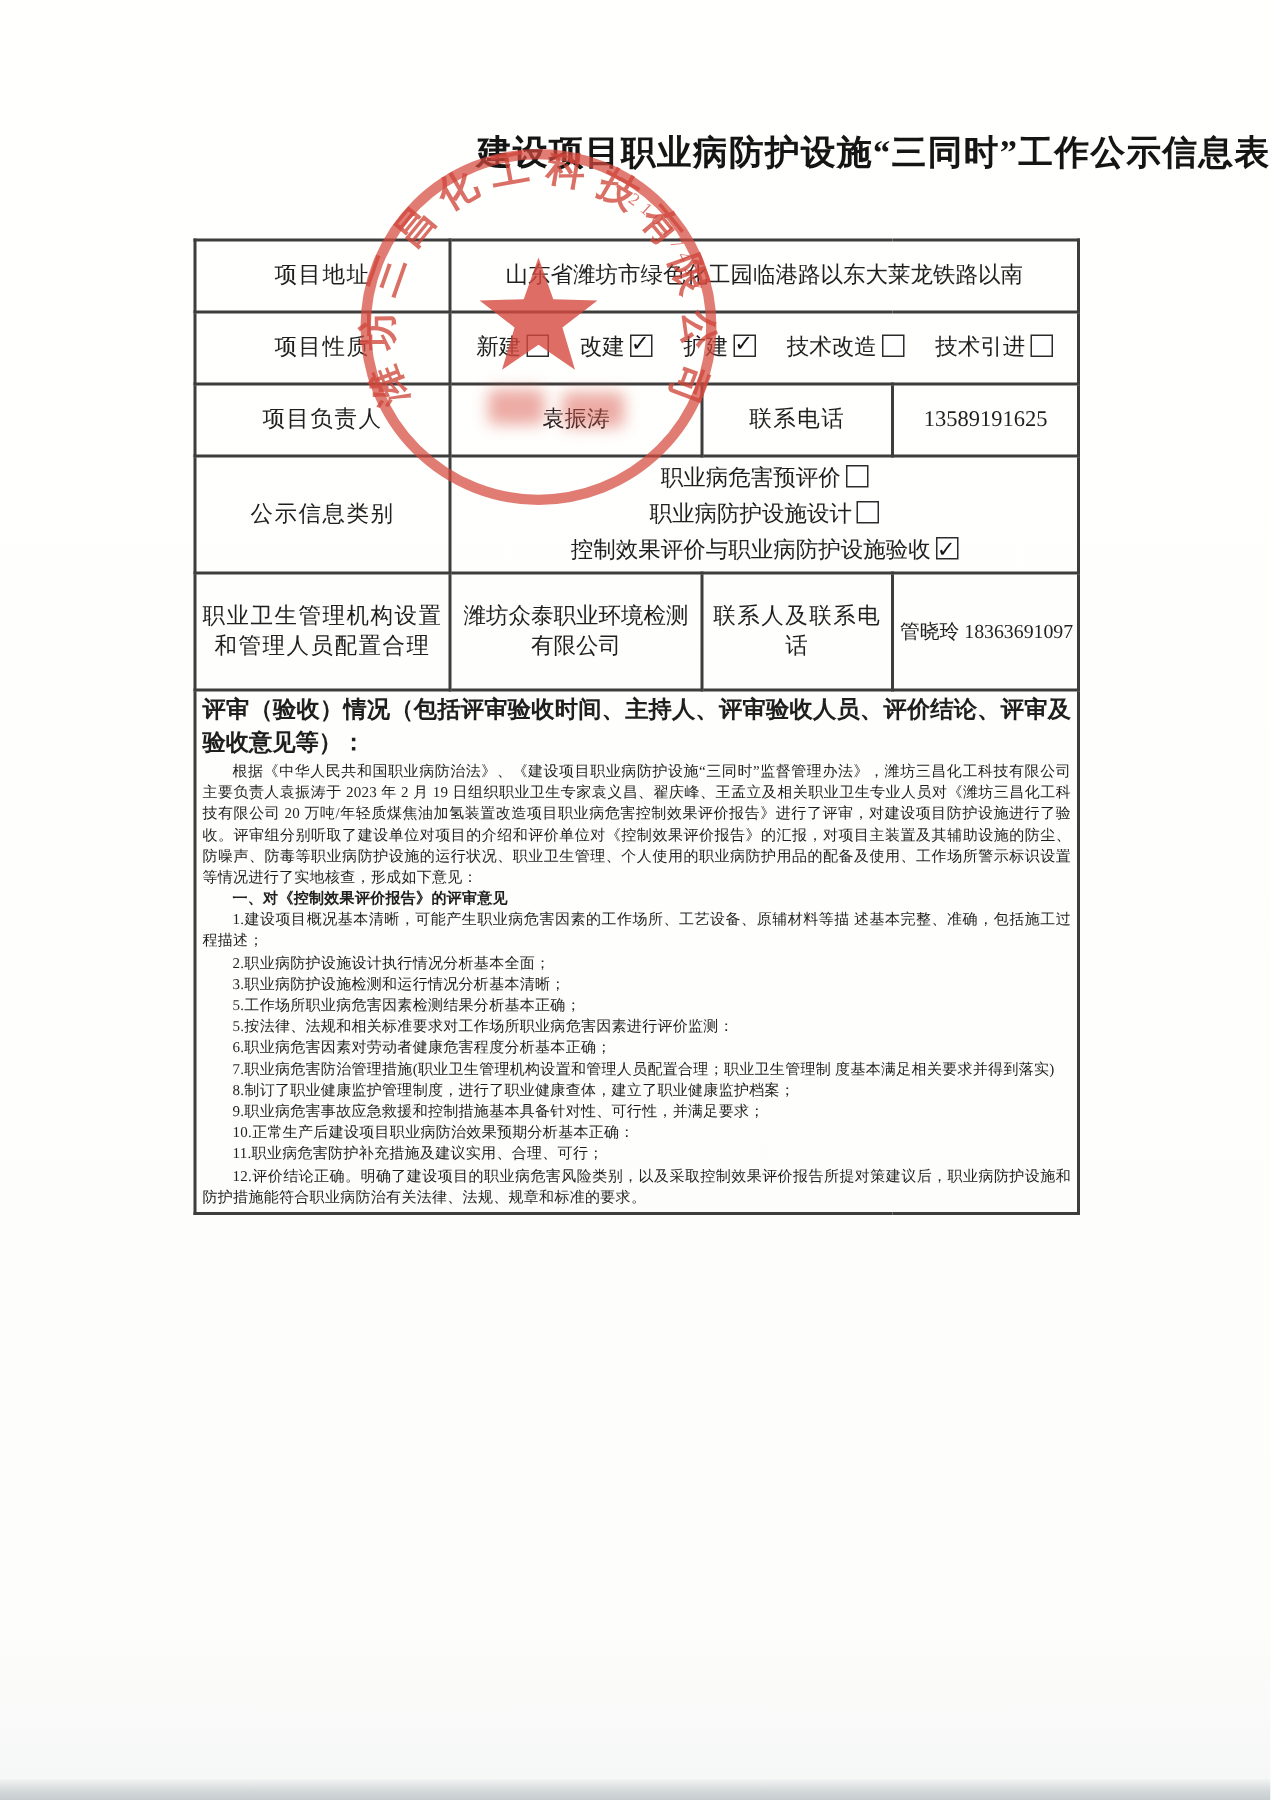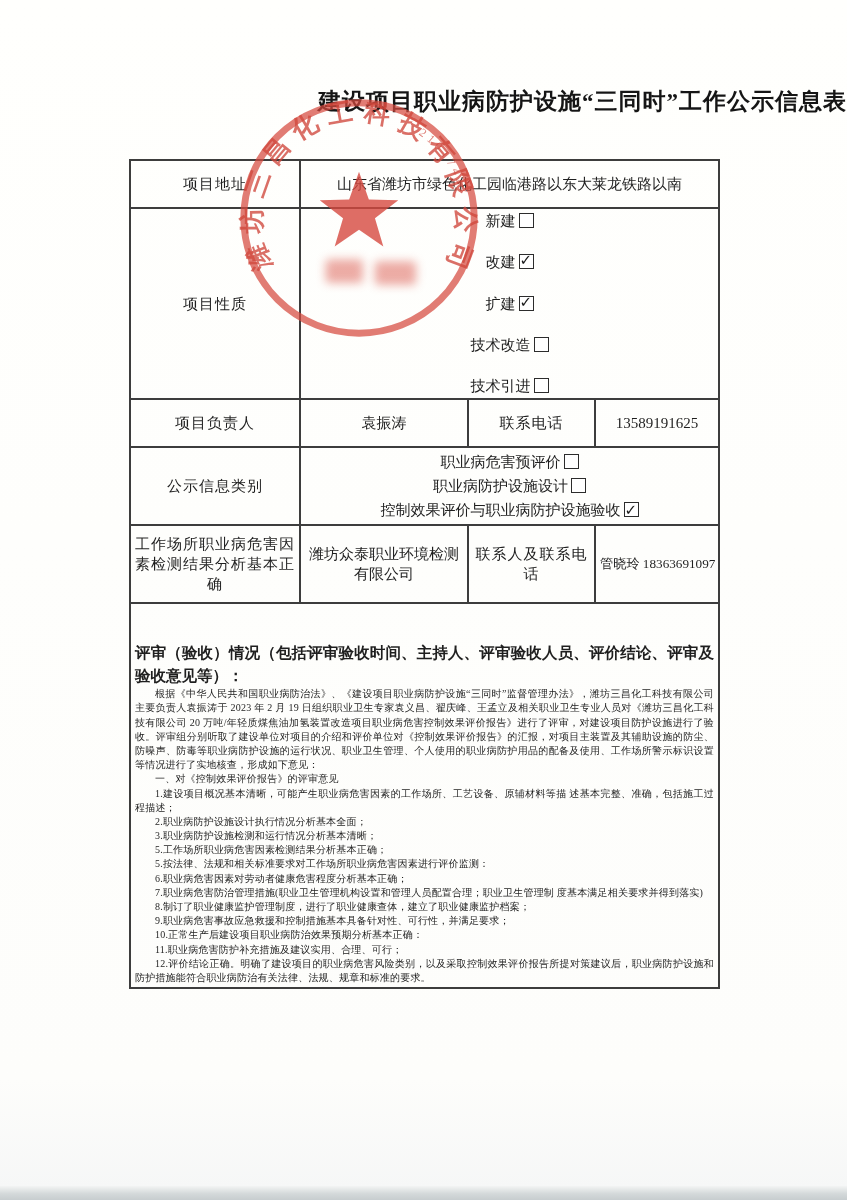--- a/index.html
+++ b/index.html
@@ -45,45 +45,44 @@
     border:1.5px solid #2c2c2c;
     vertical-align:-2px;margin-left:3px;
     position:relative;background:#fff;
   }
   .cb.checked::after{
     content:"\2713";
     position:absolute;left:0px;top:-5px;
     font-size:15px;font-weight:bold;color:#161616;
     font-family:"DejaVu Sans",sans-serif;
   }
-  .nature-line{display:flex;justify-content:center;gap:21px;white-space:nowrap;flex-direction:column;}
+  .nature-line{display:flex;justify-content:center;gap:21px;white-space:nowrap;}
   .nature-item{white-space:nowrap;}
   .cat-line{line-height:1.6;text-align:center;}
   td.contact-val{font-size:13.2px;white-space:nowrap;padding-left:2px;padding-right:2px;}
   td.review-cell{
     text-align:left;vertical-align:top;
     padding:5px 5px 8px 5px;
     min-height:590px;
   }
   .review-heading{
     font-weight:bold;
     font-size:15.5px;
     line-height:1.45;
     text-align:justify;
-    margin-top:36px;
   }
   .review-body p{
     margin:0;
     font-size:10px;
     line-height:1.42;
     text-indent:2em;
     text-align:justify;
     letter-spacing:0.2px;
   }
-  .review-body p.bold{font-weight:normal;}
+  .review-body p.bold{font-weight:bold;}
   
   .stamp{
     position:absolute;left:231px;top:90px;
     width:256px;height:256px;
     filter:blur(0.4px);
     pointer-events:none;
   }
   .page-edge{
     position:absolute;left:0;bottom:0;width:100%;height:14px;
     background:linear-gradient(180deg,#f3f4f4 0%,#d4d9da 55%,#c7cdcf 100%);
@@ -134,21 +133,21 @@
     <tr class="r-m">
       <td class="lbl">公示信息类别</td>
       <td colspan="3" class="left">
         <div class="cat-line"><span>职业病危害预评价</span><span class="cb"></span></div>
         <div class="cat-line"><span>职业病防护设施设计</span><span class="cb"></span></div>
         <div class="cat-line"><span>控制效果评价与职业病防护设施验收</span><span class="cb checked"></span></div>
       </td>
     </tr>
 
     <tr class="r-m">
-      <td class="lbl">工作场所职业病危害因素检测结果分析基本正确</td>
+      <td class="lbl">职业卫生管理机构设置和管理人员配置合理</td>
       <td>潍坊众泰职业环境检测有限公司</td>
       <td class="lbl">联系人及联系电话</td>
       <td class="contact-val">管晓玲 18363691097</td>
     </tr>
 
     <tr>
       <td colspan="4" class="review-cell">
         <div class="review-heading">评审（验收）情况（包括评审验收时间、主持人、评审验收人员、评价结论、评审及验收意见等）：</div>
         <div class="review-body">
           <p>根据《中华人民共和国职业病防治法》、《建设项目职业病防护设施“三同时”监督管理办法》，潍坊三昌化工科技有限公司主要负责人袁振涛于 2023 年 2 月 19 日组织职业卫生专家袁义昌、翟庆峰、王孟立及相关职业卫生专业人员对《潍坊三昌化工科技有限公司 20 万吨/年轻质煤焦油加氢装置改造项目职业病危害控制效果评价报告》进行了评审，对建设项目防护设施进行了验收。评审组分别听取了建设单位对项目的介绍和评价单位对《控制效果评价报告》的汇报，对项目主装置及其辅助设施的防尘、防噪声、防毒等职业病防护设施的运行状况、职业卫生管理、个人使用的职业病防护用品的配备及使用、工作场所警示标识设置等情况进行了实地核查，形成如下意见：</p>

